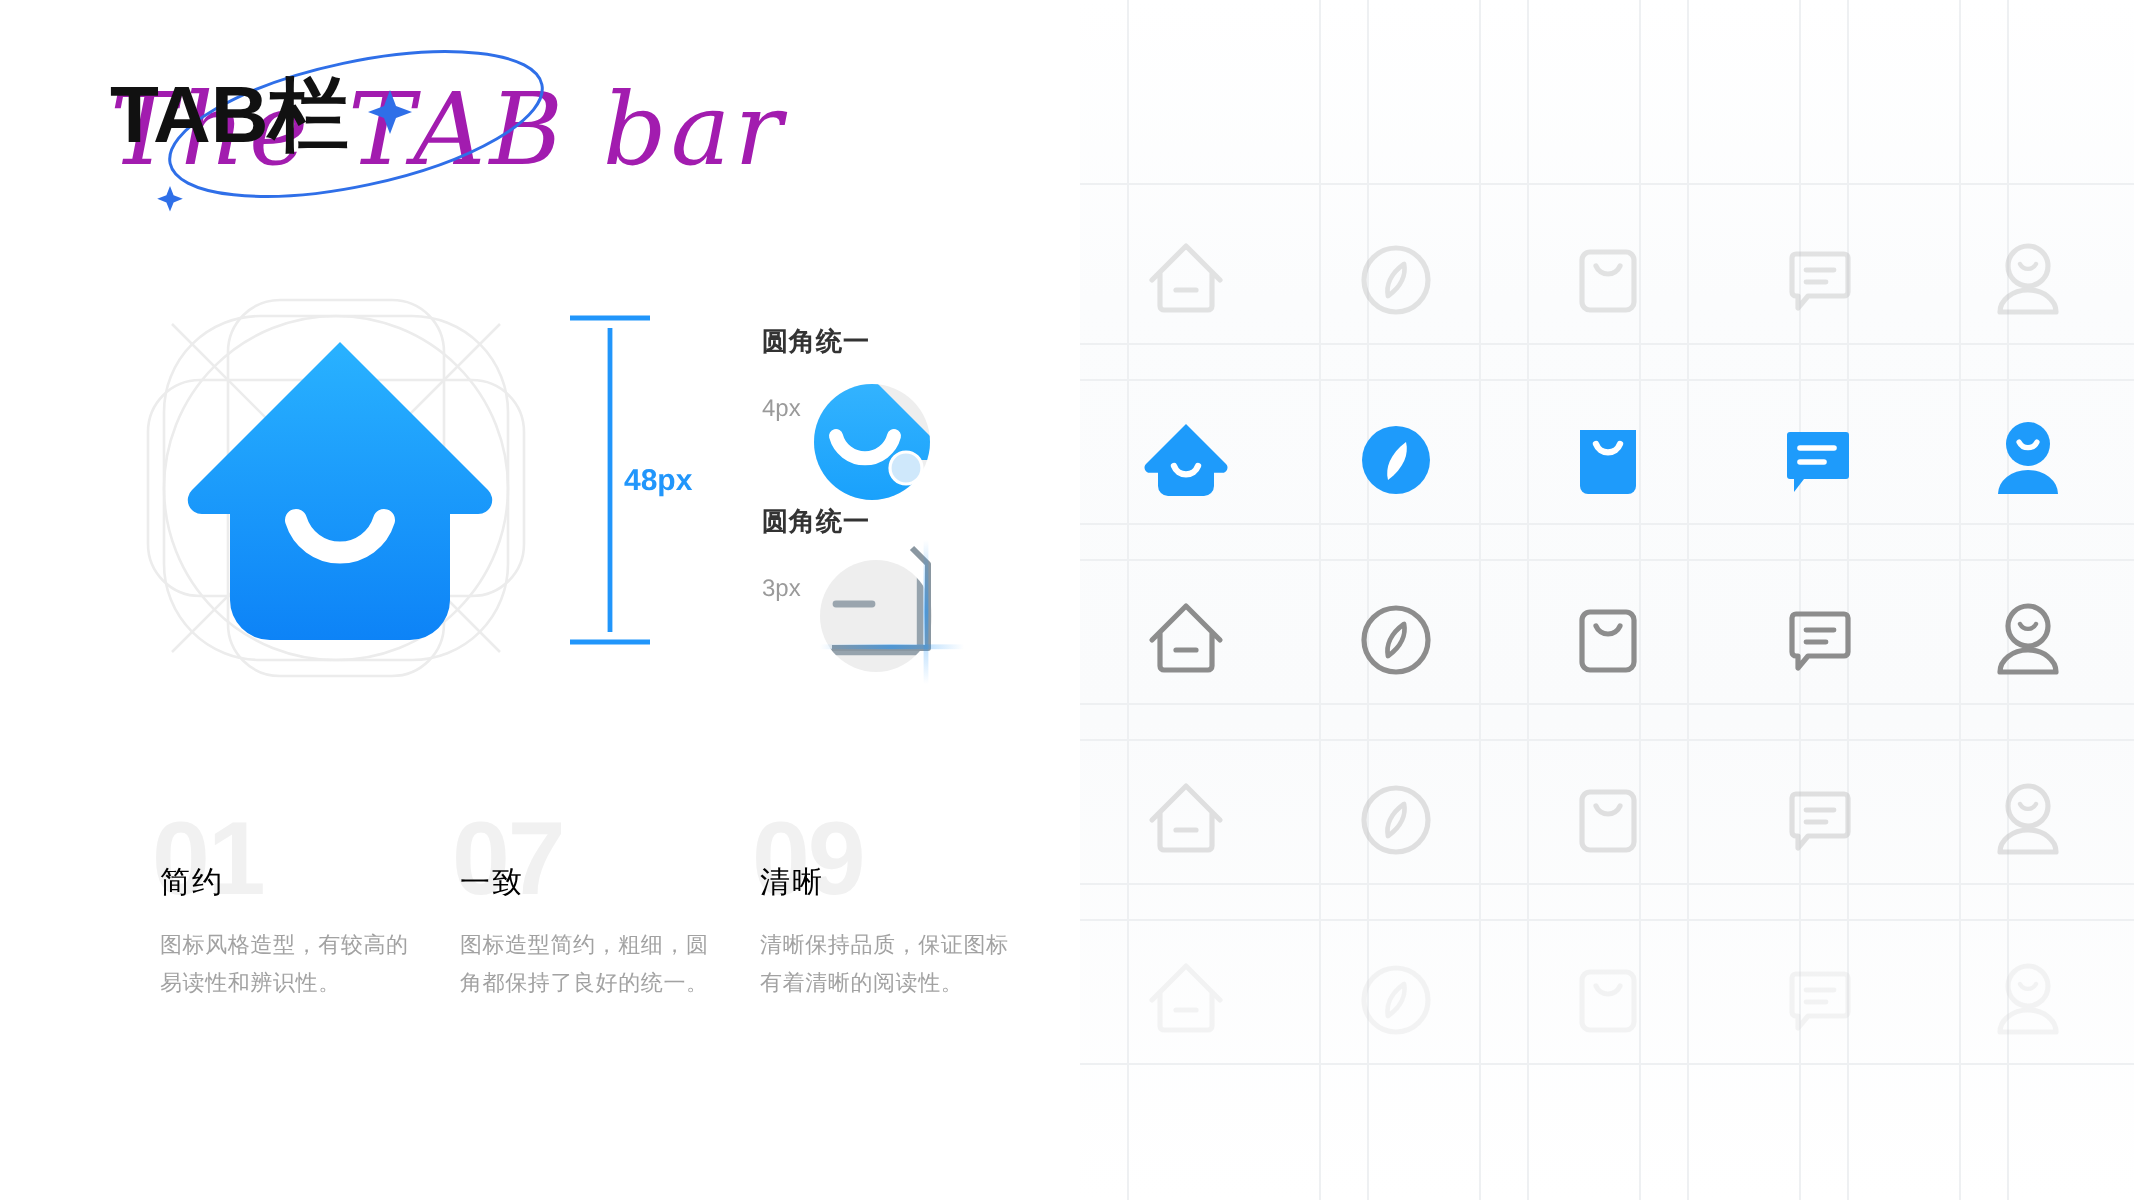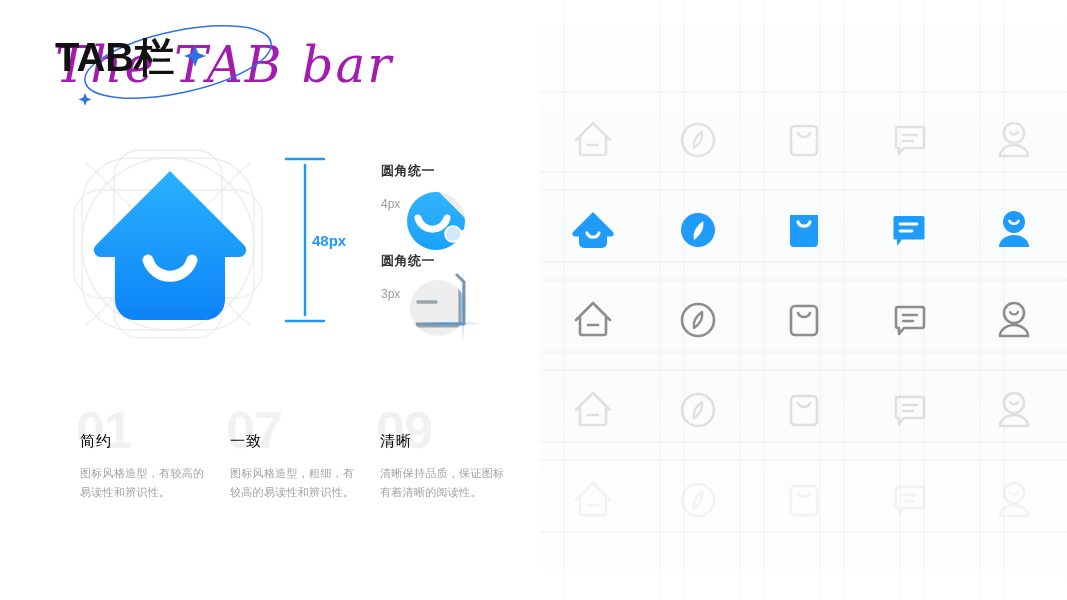--- a/index.html
+++ b/index.html
@@ -191,21 +191,21 @@
 
     <div class="feat feat-0">
       <div class="feat-num">01</div>
       <div class="feat-head">简约</div>
       <div class="feat-body">图标风格造型，有较高的易读性和辨识性。</div>
     </div>
 
     <div class="feat feat-1">
       <div class="feat-num">07</div>
       <div class="feat-head">一致</div>
-      <div class="feat-body">图标风格造型，粗细，有较高的易读性和辨识性。</div>
+      <div class="feat-body">图标造型简约，粗细，圆角都保持了良好的统一。</div>
     </div>
 
     <div class="feat feat-2">
       <div class="feat-num">09</div>
       <div class="feat-head">清晰</div>
       <div class="feat-body">清晰保持品质，保证图标有着清晰的阅读性。</div>
     </div>
 
   </div>
 

